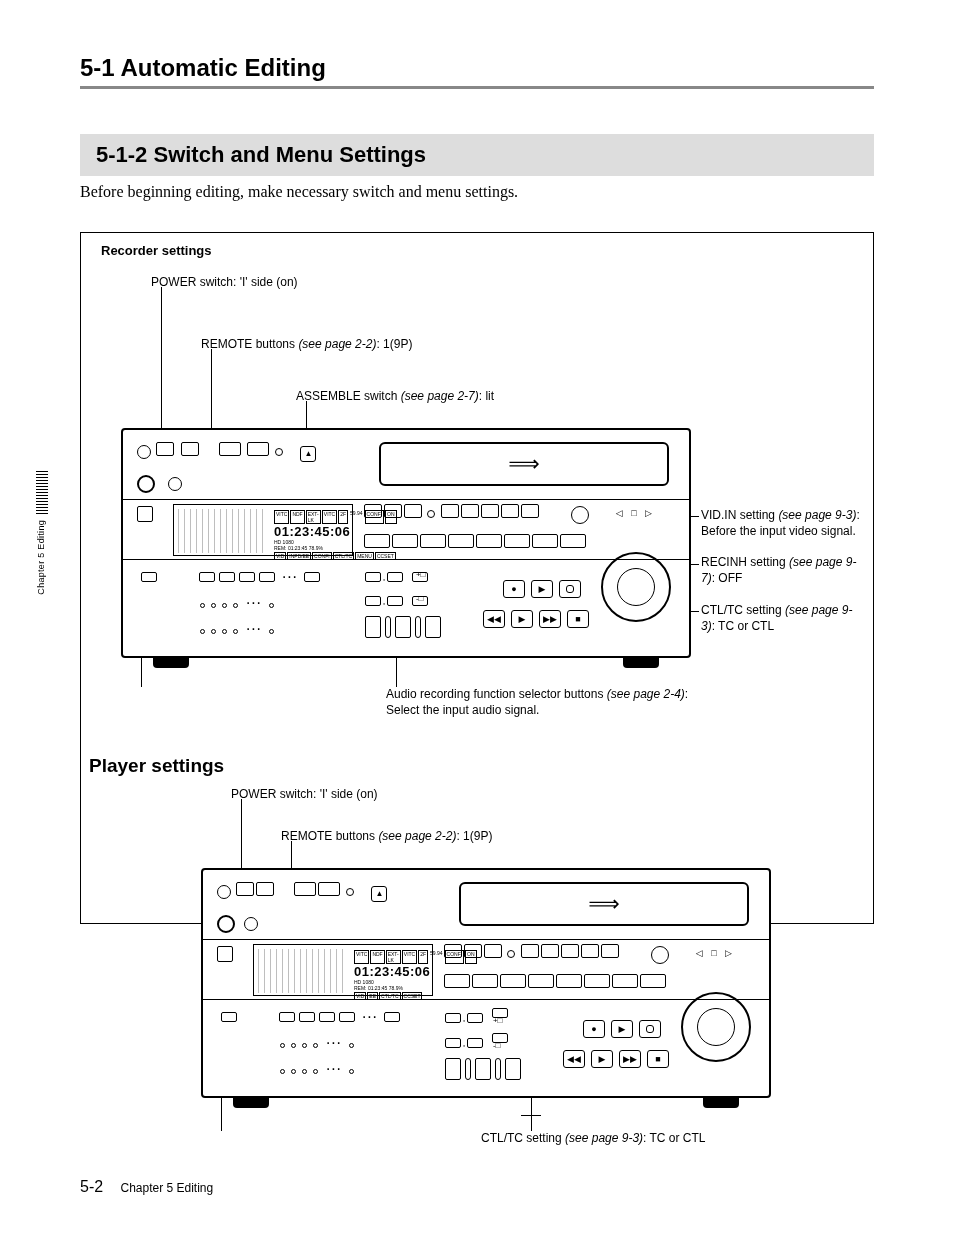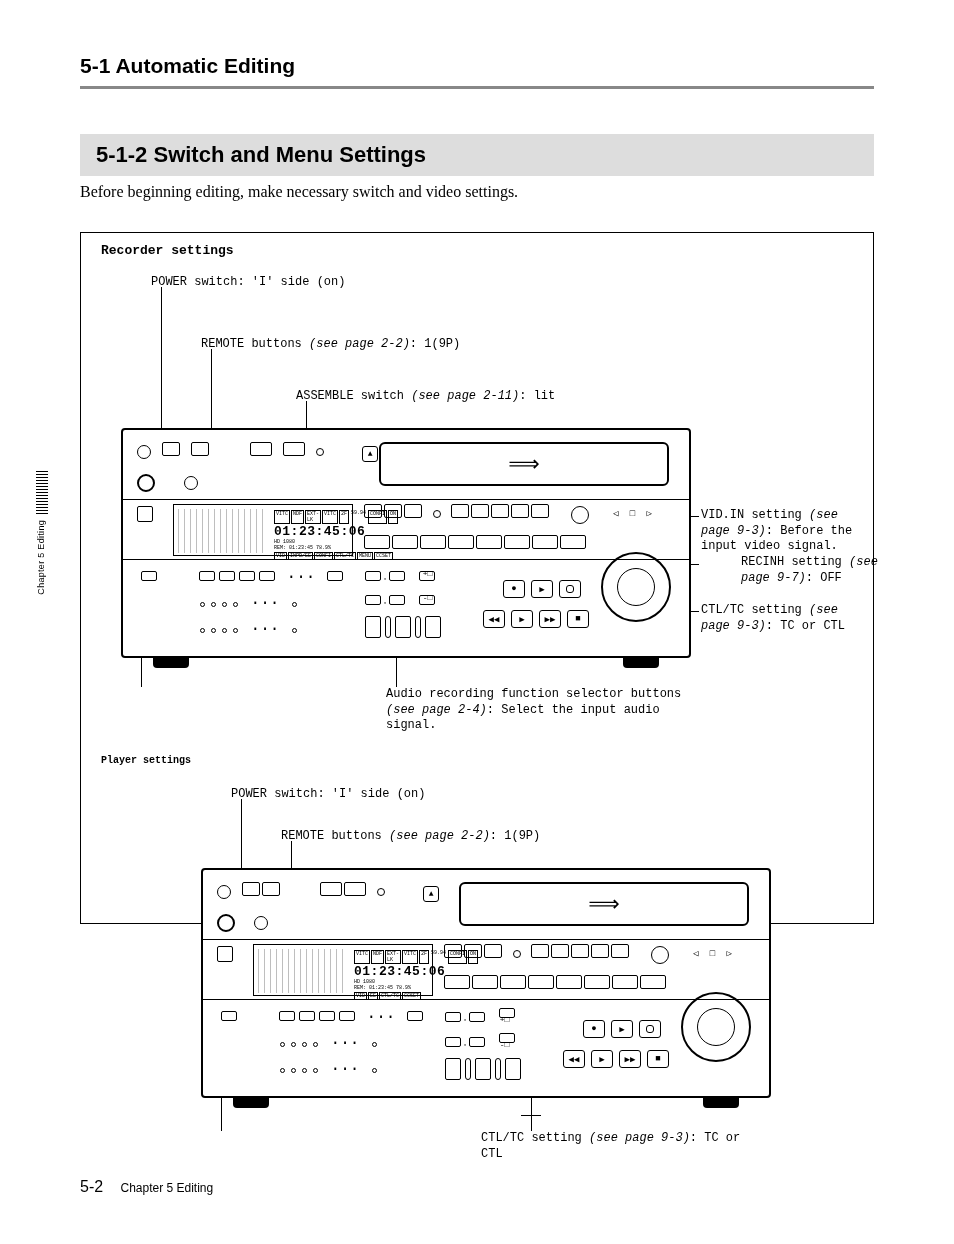--- a/index.html
+++ b/index.html
@@ -8,21 +8,21 @@
     height: 1244px;
     background: #fff;
     font-family: Arial, Helvetica, sans-serif;
     color: #000;
     position: relative;
   }
   .page-title {
     position: absolute;
     top: 54px;
     left: 80px;
-    font-size: 21px;
+    font-size: 24px;
     font-weight: bold;
   }
   .title-rule {
     position: absolute;
     top: 86px;
     left: 80px;
     right: 80px;
     height: 3px;
     background: #888;
   }
@@ -45,35 +45,34 @@
     font-size: 16px;
     line-height: 1.3;
   }
   .diagram-box {
     position: absolute;
     top: 232px;
     left: 80px;
     right: 80px;
     border: 1px solid #000;
     height: 692px;
-    font-family: Liberation Mono, monospace;
   }
   .rec-settings-title {
     position: absolute;
     top: 10px;
     left: 20px;
     font-weight: bold;
     font-size: 13px;
   }
   .player-settings-title {
     position: absolute;
     top: 522px;
-    left: 20px;
+    left: 8px;
     font-weight: bold;
-    font-size: 10px;
+    font-size: 19px;
   }
   .callout {
     position: absolute;
     font-size: 12px;
     line-height: 1.3;
   }
   .callout .ref { font-style: italic; }
   .device {
     position: absolute;
     border: 2px solid #000;
@@ -158,44 +157,44 @@
 <div class="side-tab">
   <div class="bars"></div>
   <div class="txt">Chapter 5  Editing</div>
 </div>
 
 <h1 class="page-title">5-1 Automatic Editing</h1>
 <div class="title-rule"></div>
 
 <div class="subsection">5-1-2 Switch and Menu Settings</div>
 
-<p class="intro">Before beginning editing, make necessary switch and video settings.</p>
+<p class="intro">Before beginning editing, make necessary switch and menu settings.</p>
 
 <div class="diagram-box">
 
   <div class="rec-settings-title">Recorder settings</div>
 
   <div class="callout" style="top:42px;left:70px;">
     <span>POWER switch: 'I' side (on)</span>
   </div>
   <div class="callout" style="top:104px;left:120px;">
     <span>REMOTE buttons </span><span class="ref">(see page 2-2)</span><span>: 1(9P)</span>
   </div>
   <div class="callout" style="top:156px;left:215px;">
-    <span>ASSEMBLE switch </span><span class="ref">(see page 2-11)</span><span>: lit</span>
+    <span>ASSEMBLE switch </span><span class="ref">(see page 2-7)</span><span>: lit</span>
   </div>
 
   <div class="lead v" style="top:54px;left:80px;height:204px;"></div>
   <div class="lead v" style="top:116px;left:130px;height:178px;"></div>
   <div class="lead v" style="top:168px;left:225px;height:124px;"></div>
 
   <div class="callout" style="top:275px;left:620px;width:160px;">
     <span>VID.IN setting </span><span class="ref">(see page 9-3)</span><span>: Before the input video signal.</span>
   </div>
-  <div class="callout" style="top:322px;left:620px;width:160px;margin-left:40px;">
+  <div class="callout" style="top:322px;left:620px;width:160px;">
     <span>RECINH setting </span><span class="ref">(see page 9-7)</span><span>: OFF</span>
   </div>
   <div class="callout" style="top:370px;left:620px;width:160px;">
     <span>CTL/TC setting </span><span class="ref">(see page 9-3)</span><span>: TC or CTL</span>
   </div>
   <div class="lead h" style="top:283px;left:413px;width:205px;"></div>
   <div class="lead h" style="top:331px;left:413px;width:205px;"></div>
   <div class="lead h" style="top:378px;left:413px;width:205px;"></div>
   <div class="lead v" style="top:283px;left:413px;height:20px;"></div>
   <div class="lead v" style="top:303px;left:413px;height:28px;"></div>

